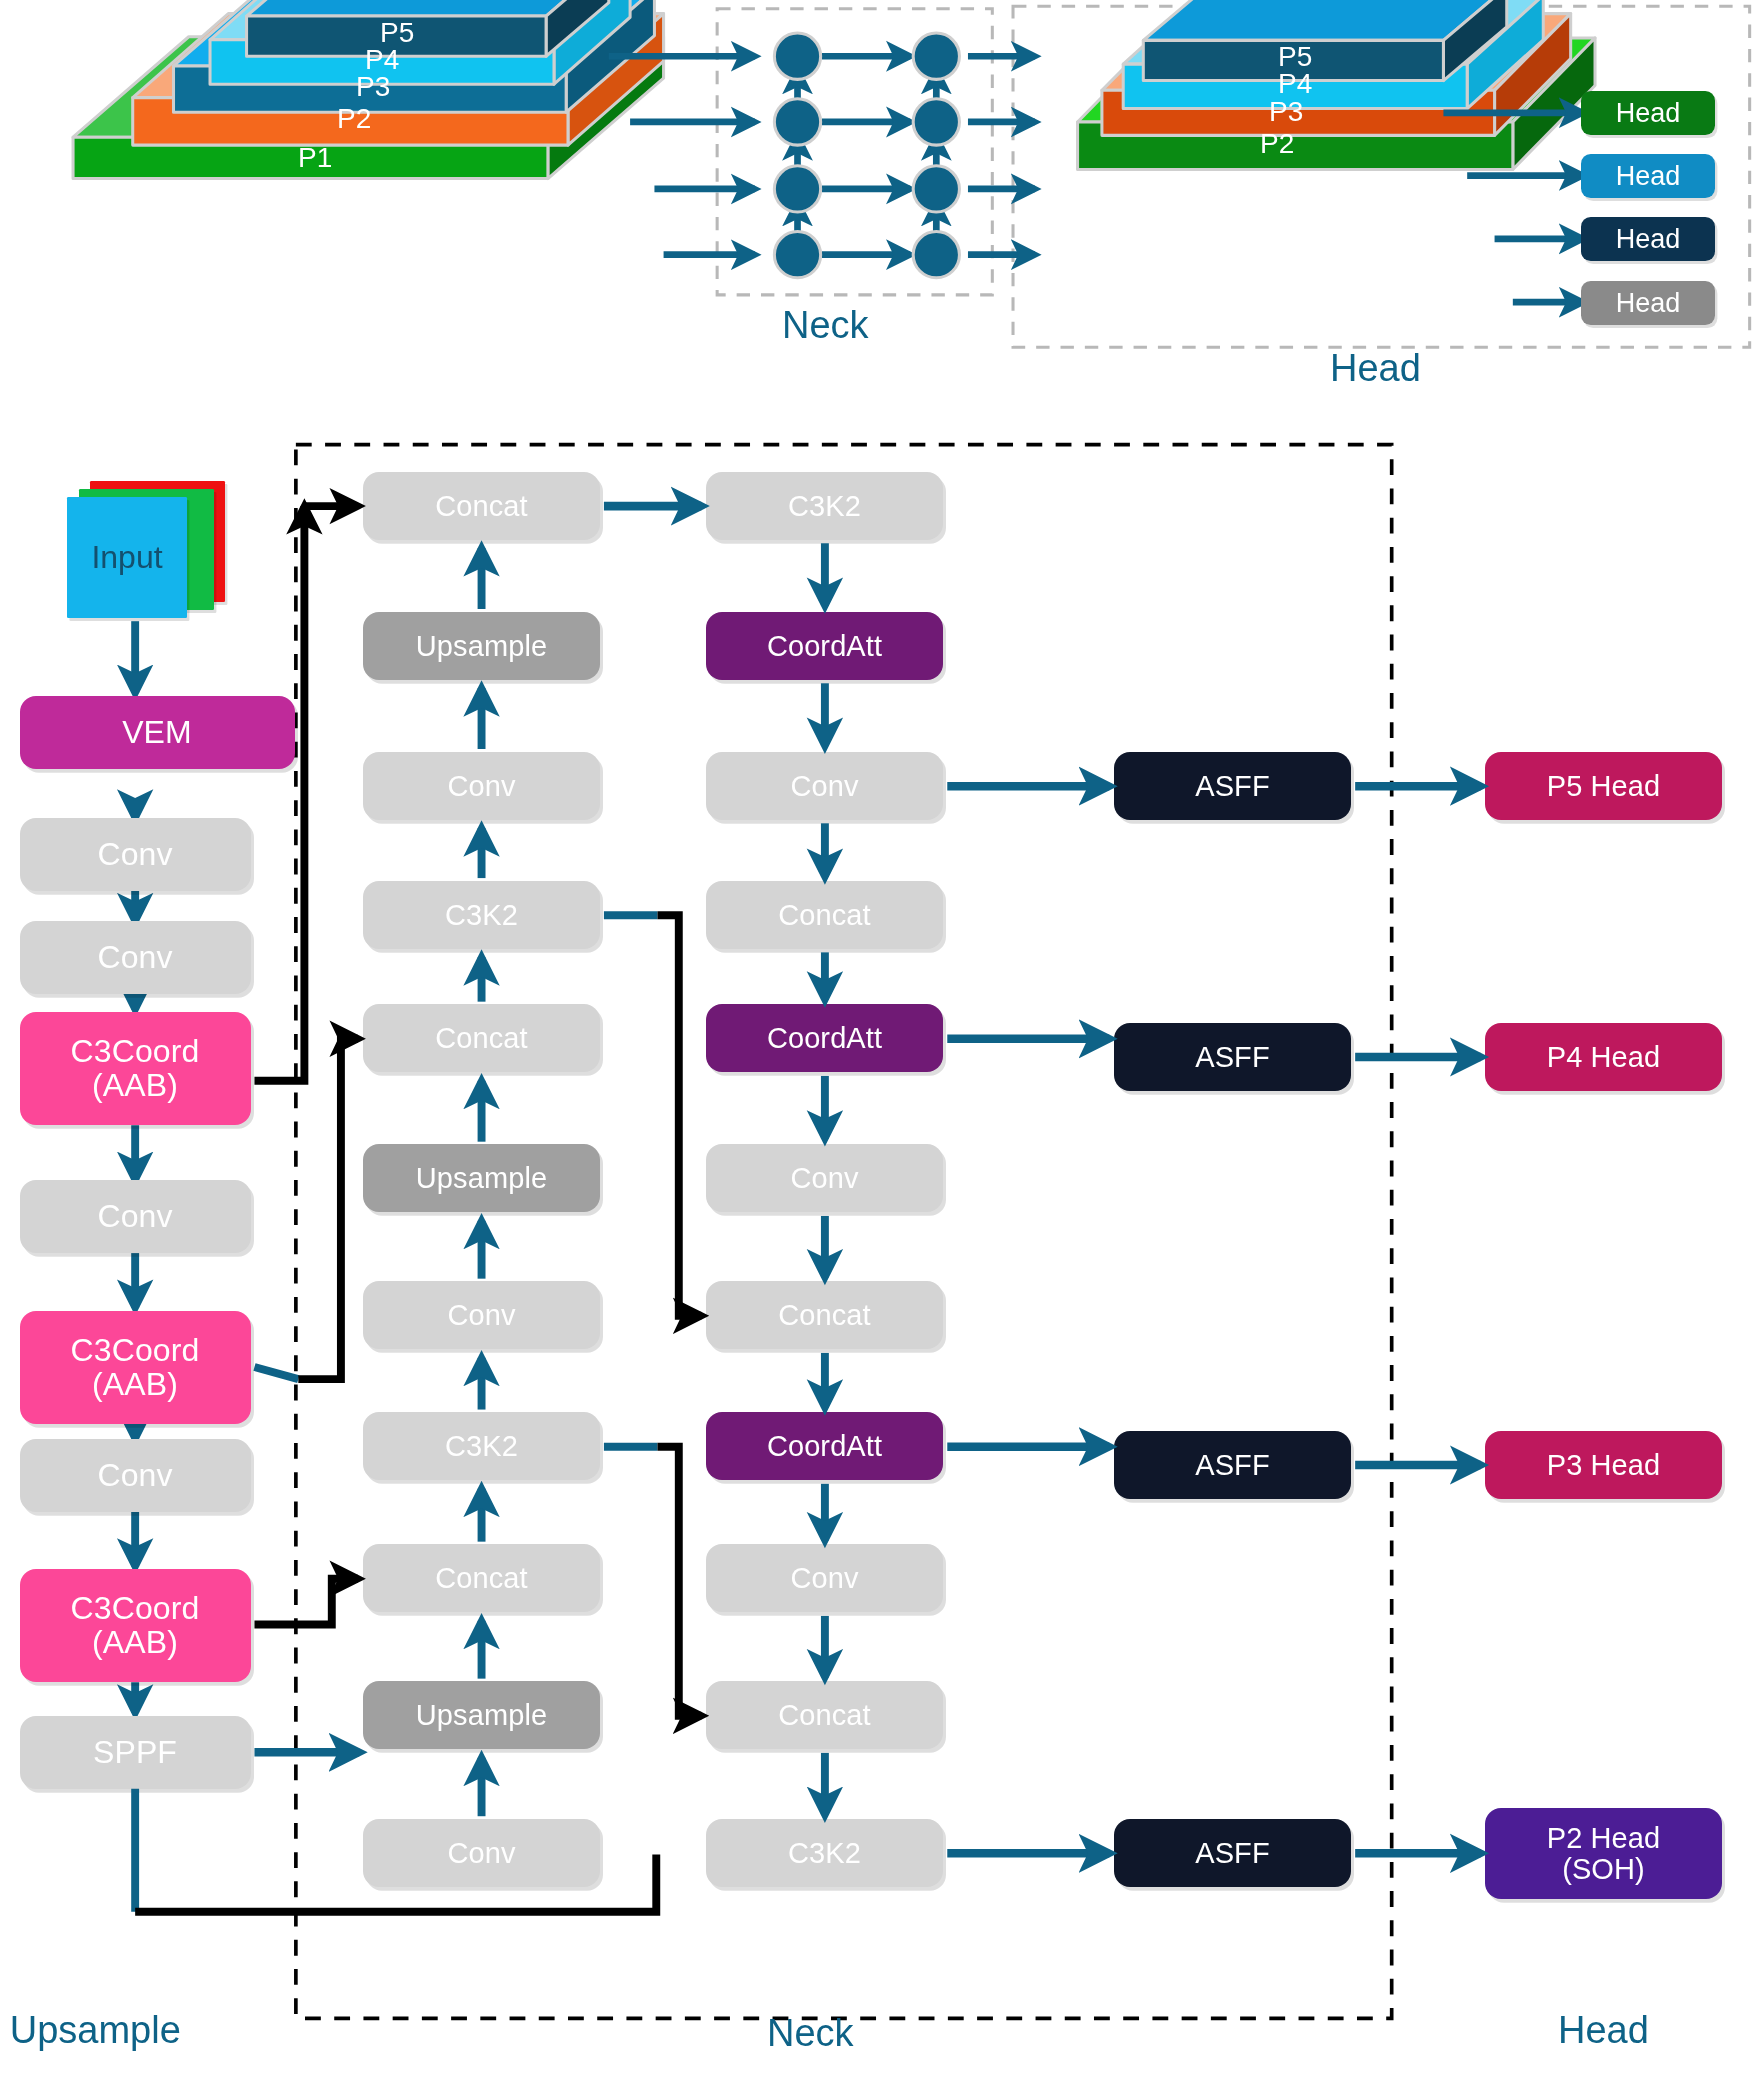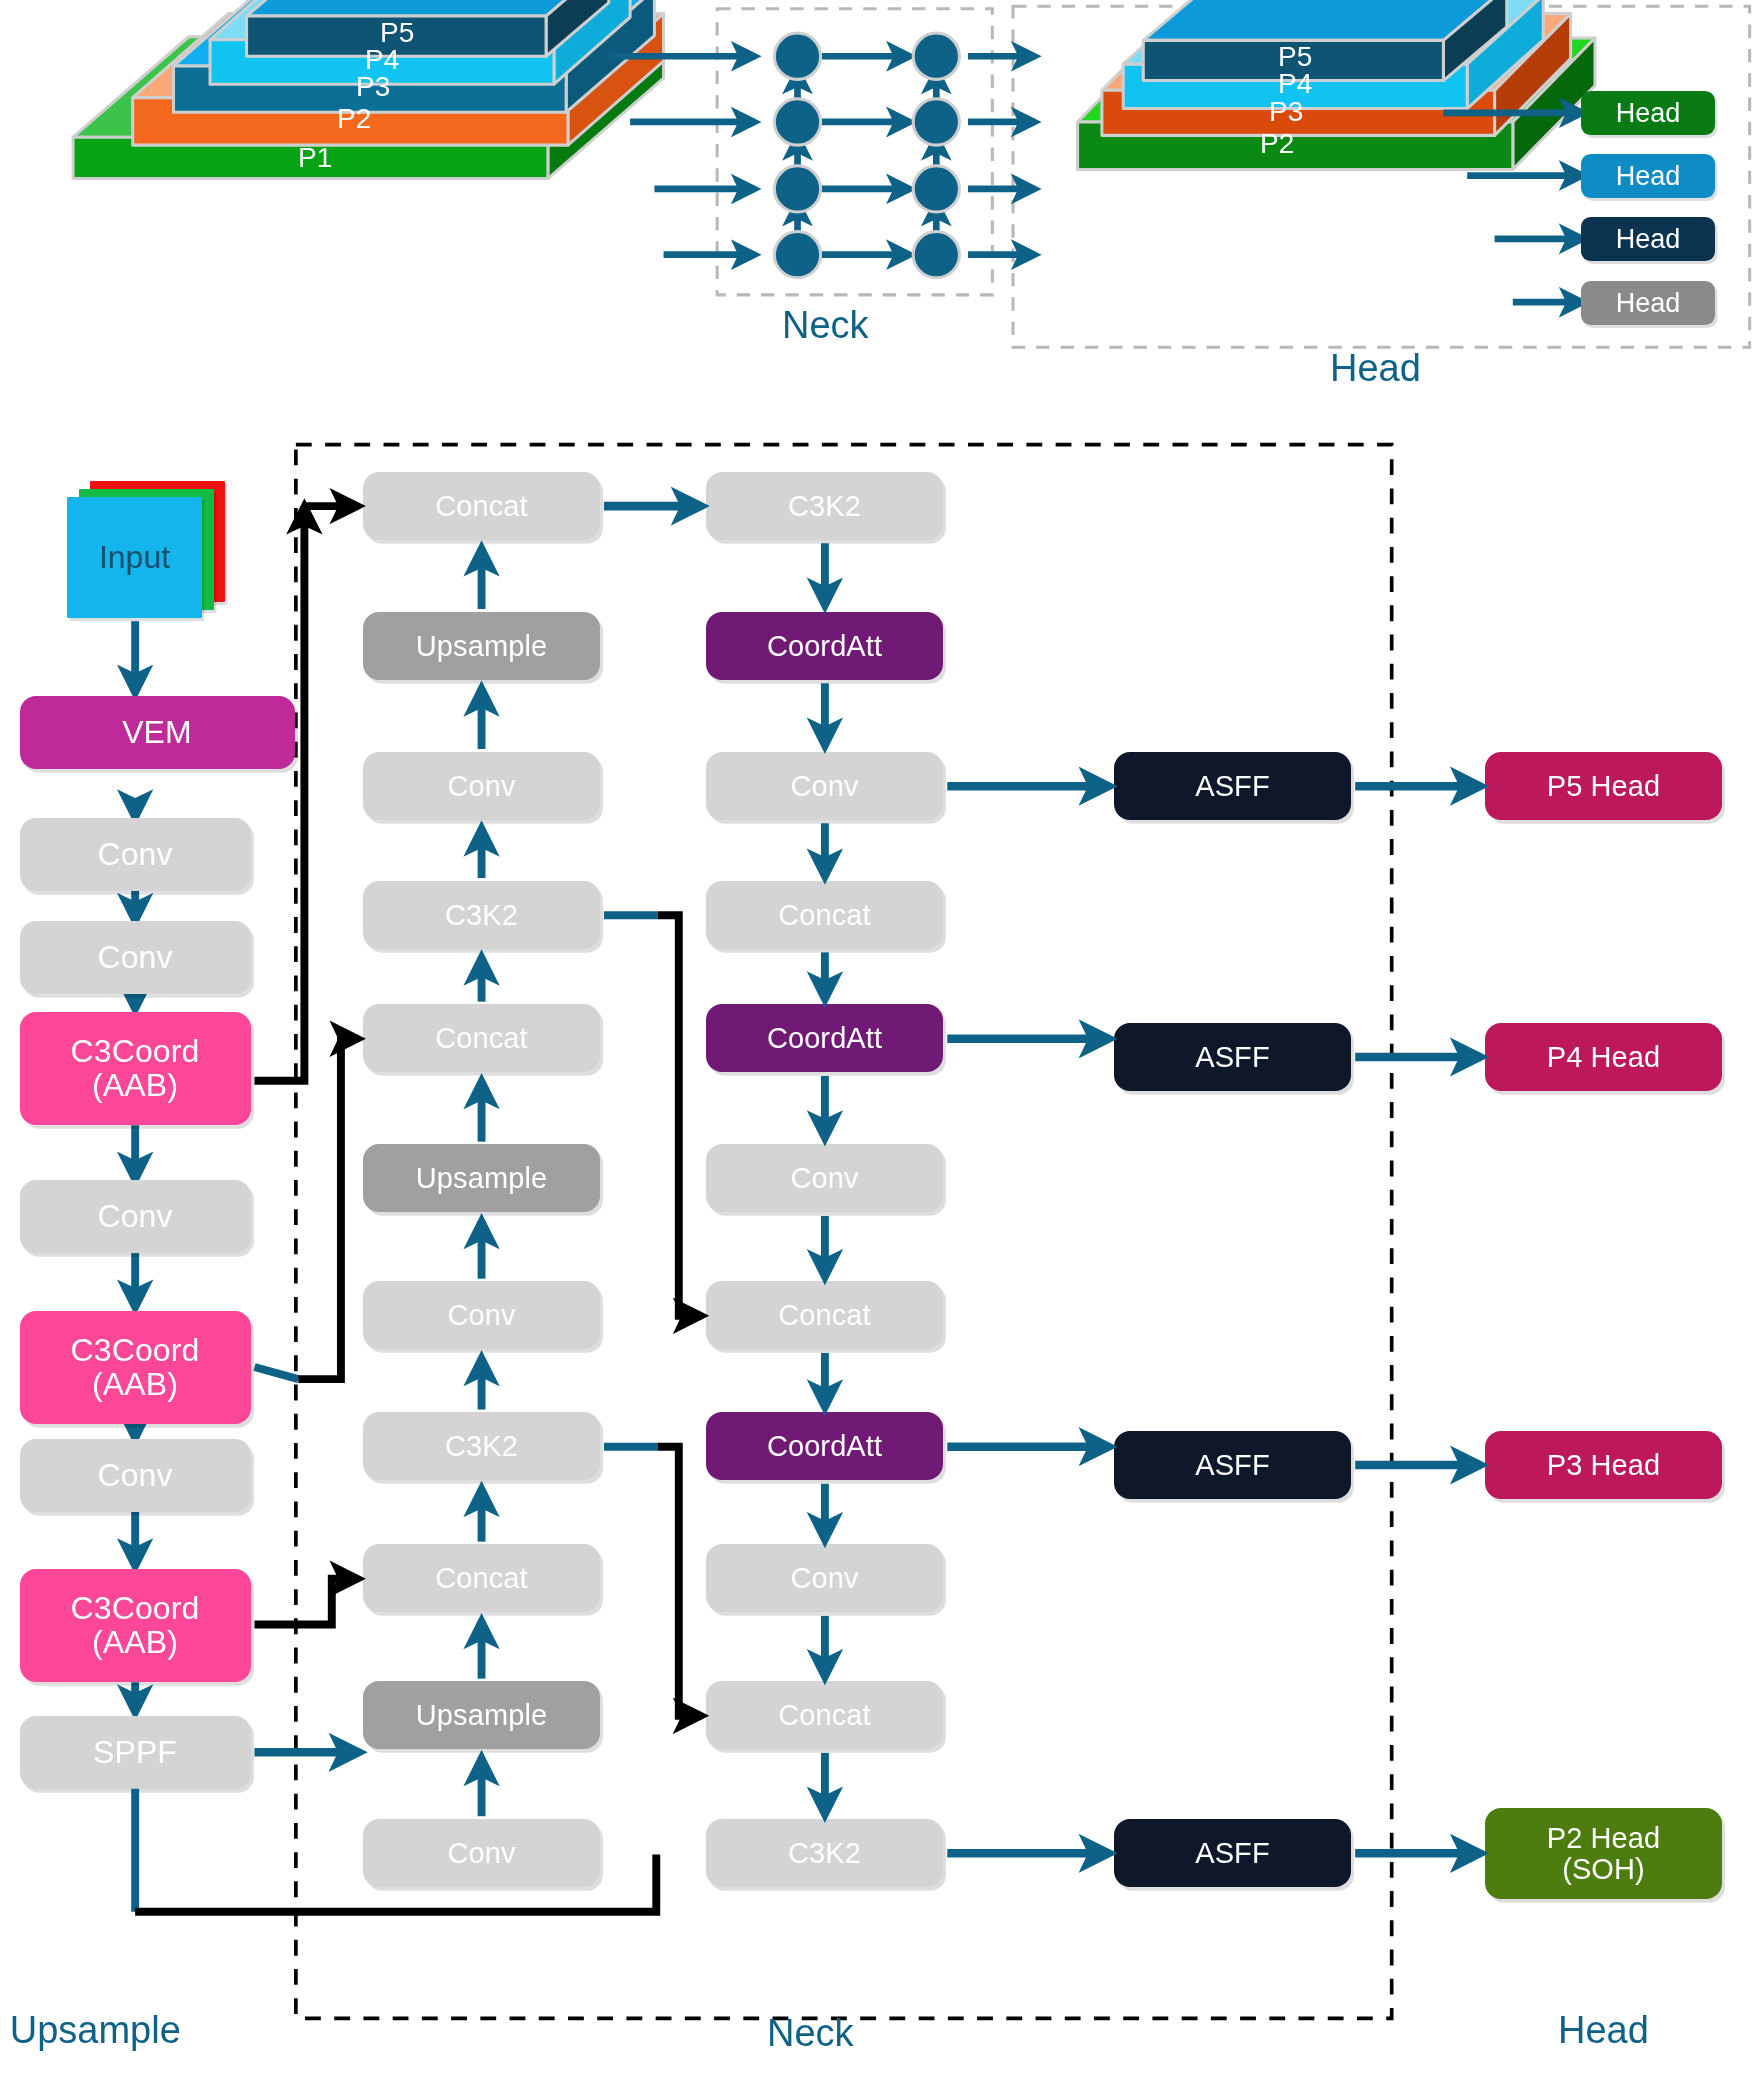--- a/index.html
+++ b/index.html
@@ -39,21 +39,21 @@
     white-space:pre-line;
     user-select:none;
   }
   .n-grey{ background:#d4d4d4; }
   .n-darkgrey{ background:#a0a0a0; }
   .n-midgrey{ background:#be185d; }
   .n-magenta{ background:#bf2a9a; }
   .n-pink{ background:#fc4798; }
   .n-purple{ background:#701a75; }
   .n-green{ background:#0f172a; }
-  .n-peach{ background:#4d7c0f; }
+  .n-peach{ background:#4c1d95; }
 
   .lbl-big{ font-size:32px; }
   .lbl-mid{ font-size:29px; }
 
   
   .imgstack{ position:absolute; }
   .imgstack .sheet{
     position:absolute;
     border-radius:1.2px;
     box-shadow:2.4px 3px 0 0 rgba(0,0,0,0.13);
@@ -235,21 +235,21 @@
 
   <div class="caption" style="left:1330px; top:347px;">Head</div>
 
   <svg class="layer" viewBox="0 0 2891 3411" width="1760" height="2077">
     <rect x="486" y="730" width="1800" height="2585" fill="none" stroke="#000000" stroke-width="6" stroke-dasharray="26 22"></rect>
   </svg>
 
   <div class="imgstack" style="left:67px; top:481px; width:177px; height:158px;">
     <div class="sheet sheet-red" style="left:23px; top:0;   width:135px; height:121px;"></div>
     <div class="sheet sheet-green" style="left:11.6px; top:8px; width:135px; height:121px;"></div>
-    <div class="sheet sheet-blue" style="left:0;   top:16px; width:135px; height:121px;">
+    <div class="sheet sheet-blue" style="left:0;   top:16px; width:120px; height:121px;">
       <span>Input</span>
     </div>
   </div>
 
   <svg class="layer" viewBox="0 0 2891 3411" width="1760" height="2077">
     <g stroke="#0e6287" stroke-width="13" fill="none" marker-end="url(#ah-teal)">
       <line x1="222" y1="1020" x2="222" y2="1138"></line>
       <line x1="222" y1="1320" x2="222" y2="1343"></line>
       <line x1="222" y1="1463" x2="222" y2="1513"></line>
       <line x1="222" y1="1633" x2="222" y2="1658"></line>

